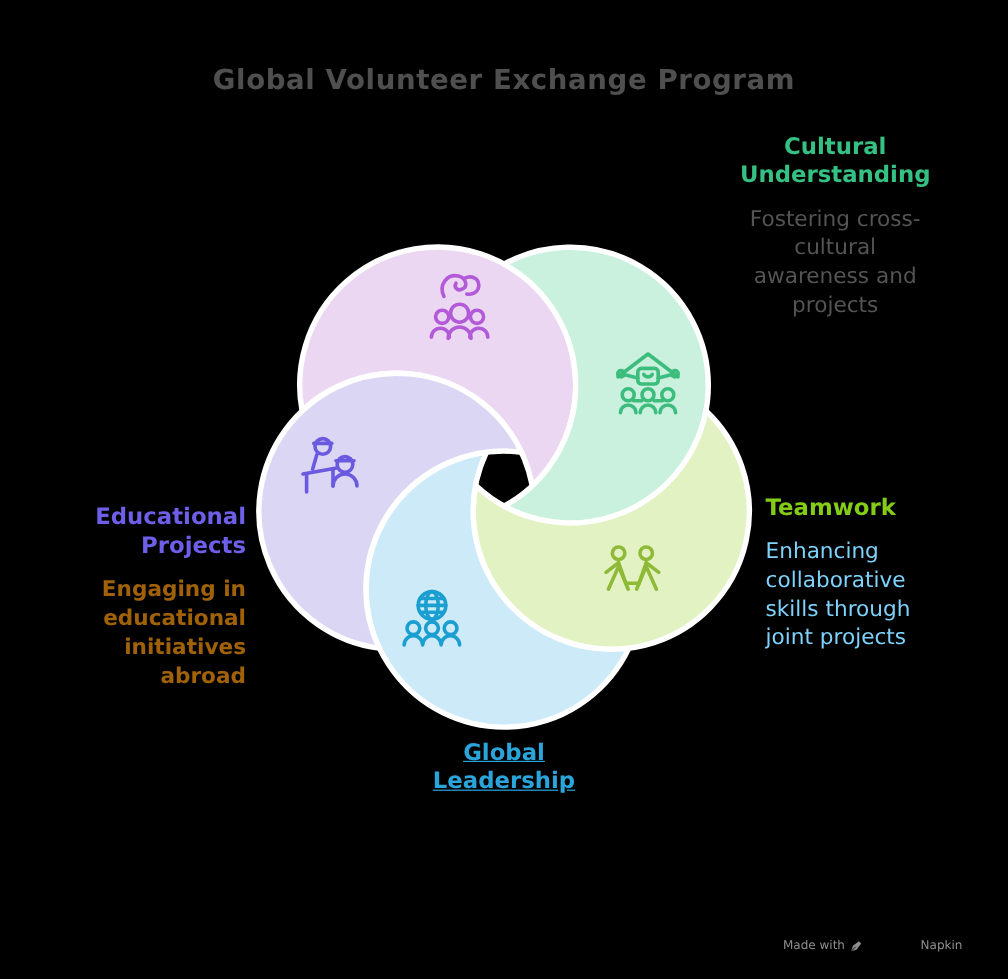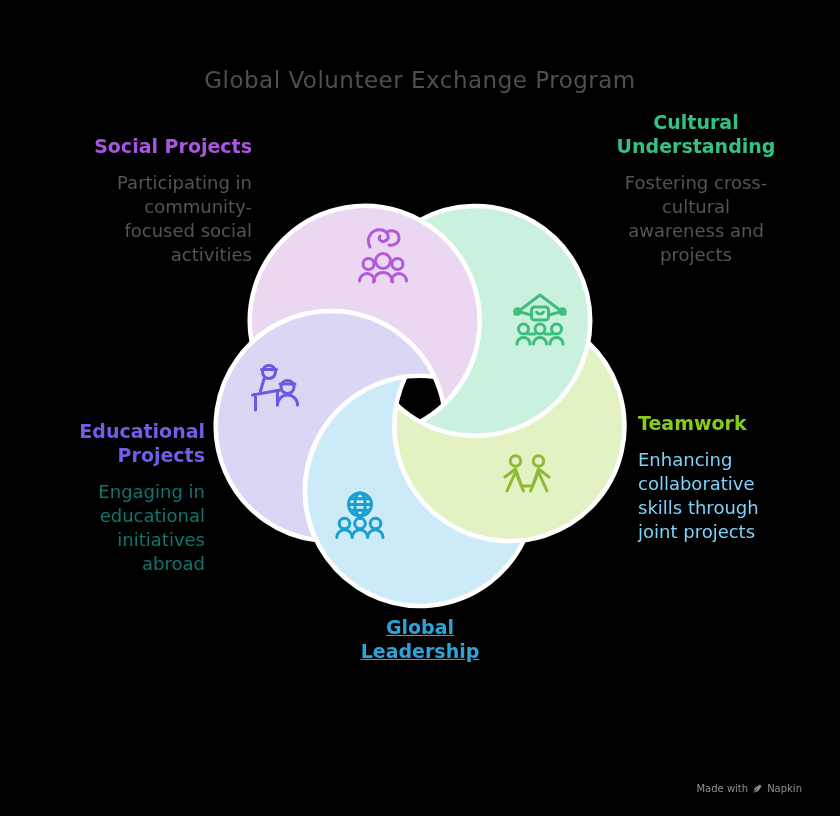--- a/index.html
+++ b/index.html
@@ -1,37 +1,37 @@
 <!DOCTYPE html>
 <html><head>
 <meta charset="utf-8">
 <style>
   html,body{margin:0;padding:0;background:#000;}
   .canvas{
     position:relative;width:840px;height:816px;background:#000;
     font-family:"DejaVu Sans","Liberation Sans",sans-serif;overflow:hidden;
   }
   .title{
-    position:absolute;top:67px;left:0;width:840px;text-align:center;
-    font-size:23px;font-weight:normal;letter-spacing:.5px;
+    position:absolute;top:54px;left:0;width:840px;text-align:center;
+    font-size:23px;font-weight:bold;letter-spacing:.5px;
   }
   .flower{position:absolute;left:0;top:0;}
   .section{position:absolute;}
   .heading{font-size:19px;font-weight:bold;line-height:24px;white-space:pre-line;}
   .body{margin-top:13px;font-size:18px;font-weight:normal;line-height:24px;white-space:pre-line;}
   #sec-social{top:134px;left:30px;width:222px;text-align:right;}
   #sec-cultural{top:110px;left:590px;width:212px;text-align:center;}
   #sec-teamwork{top:411px;left:638px;width:195px;text-align:left;}
   #sec-leadership{top:615px;left:303px;width:234px;text-align:center;}
   #sec-educational{top:419px;left:20px;width:185px;text-align:right;}
   .watermark{
     position:absolute;right:38px;bottom:22px;font-size:10px;
     display:flex;align-items:center;gap:4px;
   }
-  .wm-text{white-space:nowrap;}
+  .wm-text{white-space:nowrap;margin-left:44px;}
 </style>
 </head>
 <body>
 
 <div class="canvas">
 
   <div class="title" style="color: rgb(79, 79, 79);">Global Volunteer Exchange Program</div>
 
   <svg class="flower" width="840" height="816" viewBox="0 0 840 816">
     <g stroke="#ffffff" stroke-width="4.5" stroke-linejoin="round">
@@ -98,27 +98,20 @@
       <path d="M-14,-9 L-17.5,3"></path>
       <path d="M-25.5,7 L2.5,2"></path>
       <path d="M-22.5,8.5 L-22.5,22"></path>
       <path d="M-0.5,3.5 L-0.5,17"></path>
       <circle cx="9.5" cy="-1" r="6.5"></circle>
       <path d="M2,-4 L17,-4"></path>
       <path d="M-0.5,17 A10,10 0 0 1 19.5,17"></path>
     </g>
   </svg>
 
-  <div class="section" id="sec-social">
-    <div class="heading" style="color: rgb(168, 85, 224);">Social Projects</div>
-    <div class="body" style="color: rgb(84, 84, 84);">Participating in
-community-
-focused social
-activities</div>
-  </div>
 
   <div class="section" id="sec-cultural">
     <div class="heading" style="color: rgb(53, 193, 132);">Cultural
 Understanding</div>
     <div class="body" style="color: rgb(84, 84, 84);">Fostering cross-
 cultural
 awareness and
 projects</div>
   </div>
 
@@ -131,21 +124,21 @@
   </div>
 
   <div class="section" id="sec-leadership">
     <div class="heading" style="color: rgb(42, 165, 220); text-decoration: underline;">Global
 Leadership</div>
   </div>
 
   <div class="section" id="sec-educational">
     <div class="heading" style="color: rgb(110, 94, 232);">Educational
 Projects</div>
-    <div class="body" style="color: #0f766e;">Engaging in
+    <div class="body" style="color: #a16207; font-weight: bold;">Engaging in
 educational
 initiatives
 abroad</div>
   </div>
 
   <div class="watermark" style="color: rgb(143, 143, 143);">
     <span class="wm-text">Made with</span>
     <svg width="11" height="11" viewBox="0 0 12 12">
       <path d="M1.5,10.5 L3,5.5 L8.5,1.5 L10.5,3.5 L6.5,9 L1.5,10.5 Z" fill="#8f8f8f"></path>
       <path d="M1.5,10.5 L5.5,6.5" stroke="#000" stroke-width="0.8" fill="none"></path>

